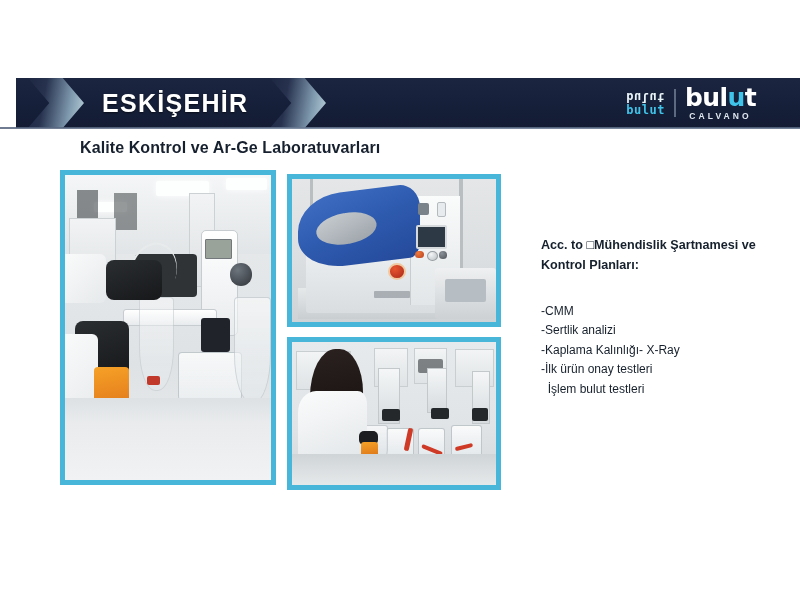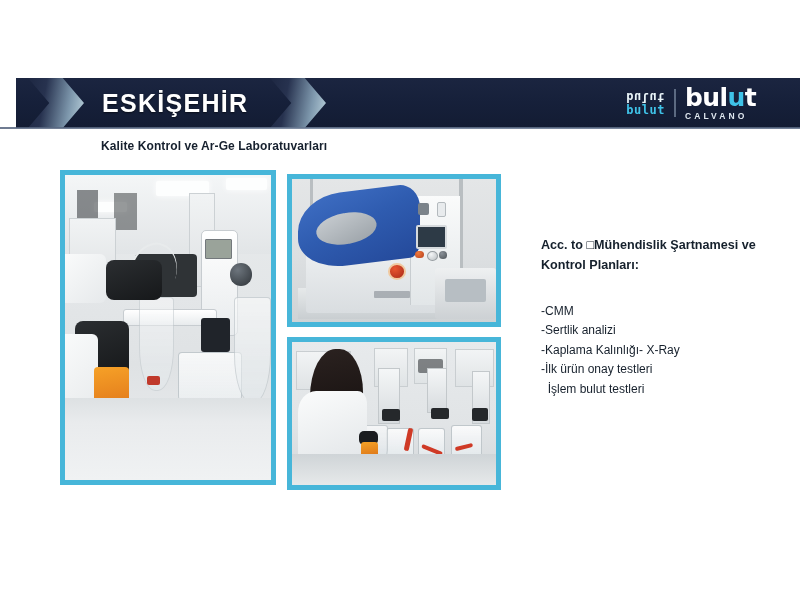--- a/index.html
+++ b/index.html
@@ -46,27 +46,27 @@
     font-size:12px;font-weight:bold;letter-spacing:.5px;color:#3fc3e8;display:block;margin-top:1px;
   }
   .logo-sep{width:2px;height:28px;background:#6e7d93;opacity:.8;}
   .logo-word{display:flex;flex-direction:column;line-height:1;}
   .logo-word .main{
     font-size:25px;font-weight:bold;color:#ffffff;letter-spacing:-.6px;
     font-family:"DejaVu Sans","Liberation Sans",sans-serif;
   }
   .logo-word .main .ac{color:#3fc3e8;}
   .logo-word .sub{
-    font-size:8.5px;font-weight:bold;color:#dfe7ef;letter-spacing:3.1px;margin-top:2px;
+    font-size:8.5px;font-weight:bold;color:#dfe7ef;letter-spacing:3.1px;margin-top:2px;text-align:center;
   }
 
   
   .subtitle{
     position:absolute;left:80px;top:139px;
-    font-size:12px;font-weight:bold;color:#16202e;letter-spacing:.1px;margin-left:21px;
+    font-size:16px;font-weight:bold;color:#16202e;letter-spacing:.1px;
   }
 
   
   .photo{position:absolute;border:5px solid #47b6d9;box-sizing:border-box;overflow:hidden;background:#dfe3e6;}
   .ph-left{left:60px;top:170px;width:216px;height:315px;}
   .ph-tr{left:287px;top:174px;width:214px;height:153px;}
   .ph-br{left:287px;top:337px;width:214px;height:153px;}
   .ph-inner{position:absolute;inset:0;overflow:hidden;}
 
   

